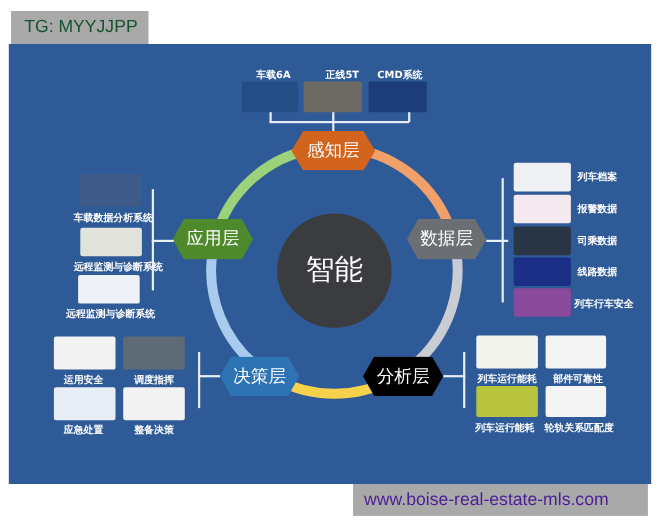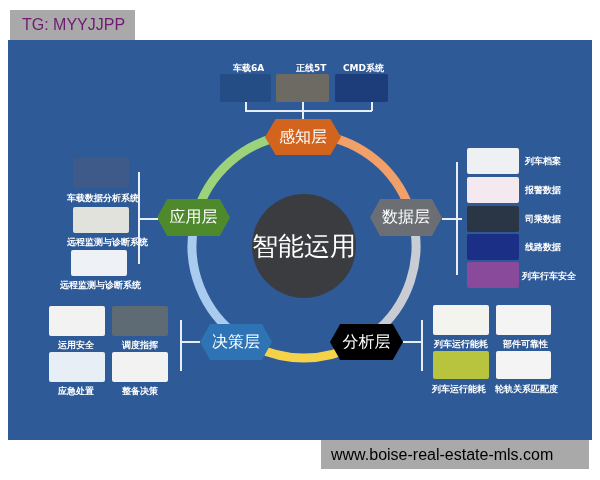--- a/index.html
+++ b/index.html
@@ -1,18 +1,18 @@
 <!DOCTYPE html>
 <html><head>
 <meta charset="utf-8">
 <style>
   html,body{margin:0;padding:0;background:#ffffff;}
   body{width:600px;height:480px;position:relative;overflow:hidden;font-family:"DejaVu Sans",sans-serif;}
-  .wm-top{position:absolute;left:10px;top:10px;width:125px;height:30px;background:#a9a9a9;color:#701a75;font-family:"Liberation Sans",sans-serif;font-size:16px;line-height:30px;padding-left:12px;box-sizing:border-box;}
-  .wm-bottom{position:absolute;left:321px;top:440px;width:268px;height:29px;background:#a9a9a9;color:#000000;font-family:"Liberation Sans",sans-serif;font-size:16px;line-height:29px;padding-left:10px;box-sizing:border-box;}
+  .wm-top{position:absolute;left:10px;top:10px;width:125px;height:30px;background:#a9a9a9;color:#14532d;font-family:"Liberation Sans",sans-serif;font-size:16px;line-height:30px;padding-left:12px;box-sizing:border-box;}
+  .wm-bottom{position:absolute;left:321px;top:440px;width:268px;height:29px;background:#a9a9a9;color:#4c1d95;font-family:"Liberation Sans",sans-serif;font-size:16px;line-height:29px;padding-left:10px;box-sizing:border-box;}
   .panel{position:absolute;left:8px;top:40px;width:584px;height:400px;background:#2f5a98;}
   .abs{position:absolute;}
   .hex{position:absolute;display:flex;align-items:center;justify-content:center;color:#fff;font-size:16px;clip-path:polygon(14% 0,86% 0,100% 50%,86% 100%,14% 100%,0 50%);font-family:Liberation Mono, monospace;}
   .center{position:absolute;left:252px;top:194px;width:104px;height:104px;border-radius:50%;background:#3a3c40;color:#fff;font-size:26px;line-height:34px;display:flex;align-items:center;justify-content:center;}
   .lbl{position:absolute;color:#fff;font-size:9px;white-space:nowrap;font-weight:bold;}
   .thumb{position:absolute;border-radius:2px;}
   .line{position:absolute;background:#e8eef7;}
 </style>
 </head>
 <body>
@@ -24,21 +24,20 @@
 <svg class="abs" style="left:0;top:0" width="600" height="480">
   <circle cx="304" cy="246" r="112" fill="none" stroke="#f2a06a" stroke-width="9" stroke-dasharray="120 1000" transform="rotate(-85 304 246)"></circle>
   <circle cx="304" cy="246" r="112" fill="none" stroke="#c9ccd2" stroke-width="9" stroke-dasharray="130 1000" transform="rotate(-15 304 246)"></circle>
   <circle cx="304" cy="246" r="112" fill="none" stroke="#f5d24a" stroke-width="9" stroke-dasharray="110 1000" transform="rotate(62 304 246)"></circle>
   <circle cx="304" cy="246" r="112" fill="none" stroke="#a8cbee" stroke-width="9" stroke-dasharray="130 1000" transform="rotate(125 304 246)"></circle>
   <circle cx="304" cy="246" r="112" fill="none" stroke="#9bd27a" stroke-width="9" stroke-dasharray="130 1000" transform="rotate(195 304 246)"></circle>
 </svg>
 
 <div class="center">
   <span>智能</span>
-  <span>运用</span>
 </div>
 
 <div class="lbl" style="left:233px;top:62px">车载6A</div>
 <div class="lbl" style="left:296px;top:62px">正线5T</div>
 <div class="lbl" style="left:343px;top:62px">CMD系统</div>
 <div class="thumb" style="left:220px;top:74px;width:51px;height:28px;background:#244d86"></div>
 <div class="thumb" style="left:276px;top:74px;width:53px;height:28px;background:#6d6a63"></div>
 <div class="thumb" style="left:335px;top:74px;width:53px;height:28px;background:#1c3c7a"></div>
 <div class="line" style="left:245px;top:110px;width:127px;height:2px"></div>
 <div class="line" style="left:245px;top:102px;width:2px;height:9px"></div>

